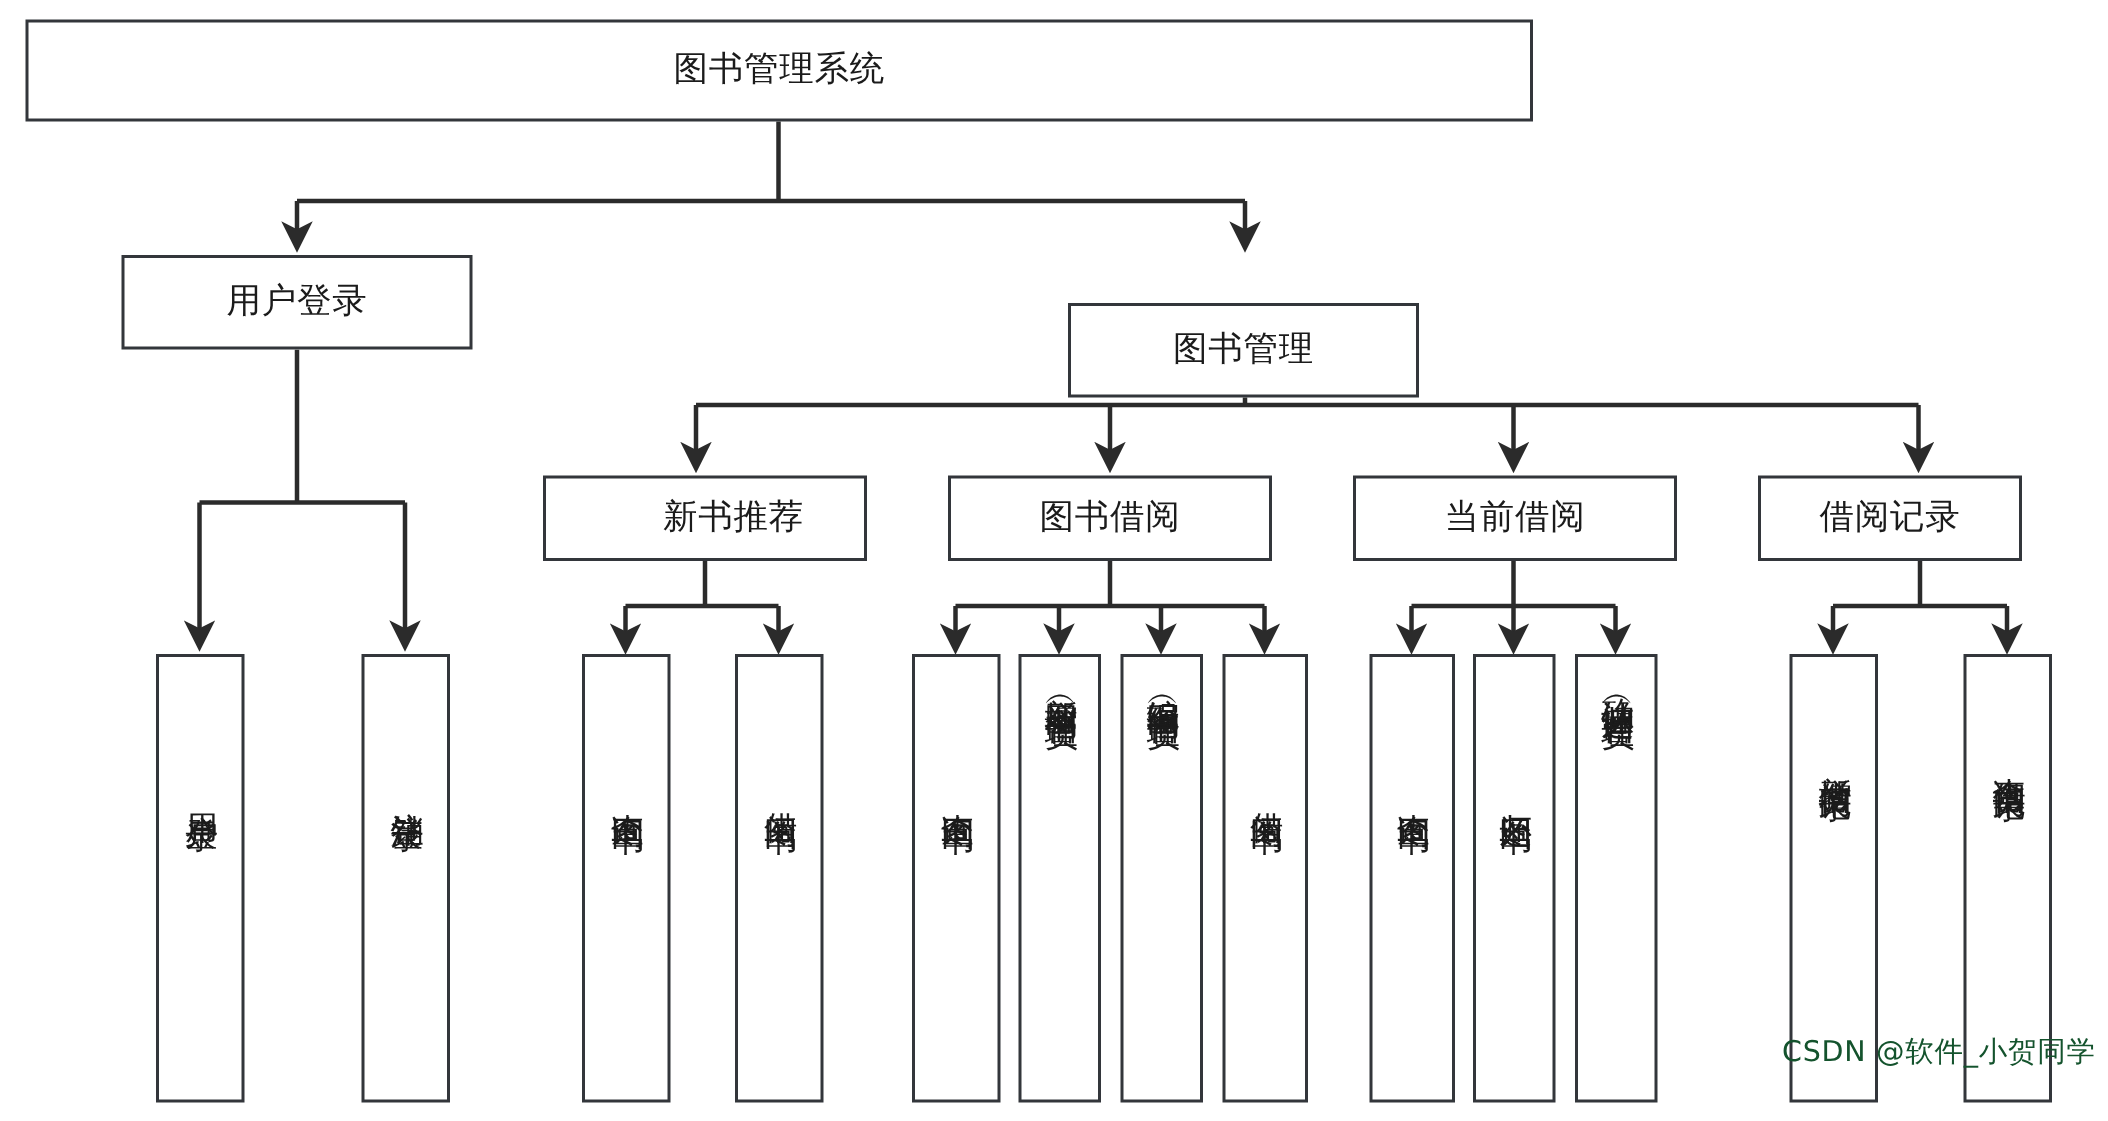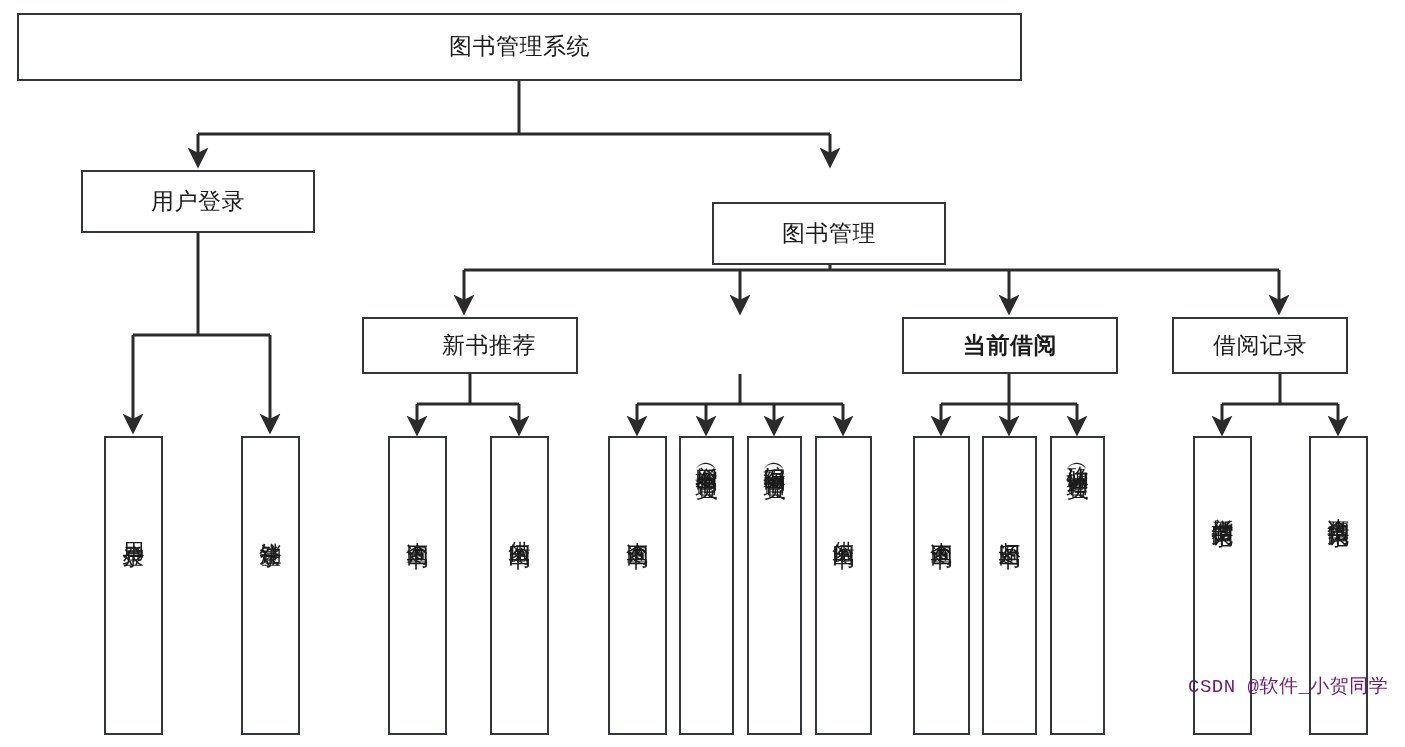--- a/index.html
+++ b/index.html
@@ -64,26 +64,25 @@
     letter-spacing: 2px;
     white-space: nowrap;
     margin-top: 0;
   }
   .node.vertical.mid .label { margin-top: 84px; }
   .node.vertical.short .label { margin-top: 60px; }
   .node.vertical.tall .label { margin-top: 8px; }
   .watermark {
     position: absolute;
     left: 1188px;
-    top: 673px;
+    top: 688px;
     font-size: 19px;
-    color: #701a75;
+    color: #14532d;
     letter-spacing: 0.5px;
     white-space: nowrap;
-    font-family: Liberation Mono, monospace;
   }
 </style>
 </head>
 <body>
 
 <div id="diagram-root">
 
   <svg class="connectors" viewBox="0 0 1405 747">
     <defs>
       <marker id="arrow" viewBox="0 0 12 12" refX="6" refY="6" markerWidth="7" markerHeight="7" orient="auto-start-reverse">
@@ -141,21 +140,24 @@
   <div class="node horizontal" style="left:81px; top:170px; width:234px; height:63px;">
     <span class="label">用户登录</span>
   </div>
   <div class="node horizontal" style="left:712px; top:170px; width:234px; height:63px;margin-top:32px;">
     <span class="label">图书管理</span>
   </div>
 
   <div class="node horizontal" style="left:362px; top:317px; width:216px; height:57px;padding-left:38px;">
     <span class="label">新书推荐</span>
   </div>
-  <div class="node horizontal" style="left:902px; top:317px; width:216px; height:57px;font-weight:bold;">
+  <div class="node horizontal" style="left:632px; top:317px; width:216px; height:57px;">
+    <span class="label">图书借阅</span>
+  </div>
+  <div class="node horizontal" style="left:902px; top:317px; width:216px; height:57px;">
     <span class="label">当前借阅</span>
   </div>
   <div class="node horizontal" style="left:1172px; top:317px; width:176px; height:57px;">
     <span class="label">借阅记录</span>
   </div>
 
   <div class="node vertical mid" style="left:104px; top:436px; width:59px; height:299px;">
     <span class="label">用户登录</span>
   </div>
   <div class="node vertical mid" style="left:241px; top:436px; width:59px; height:299px;">

